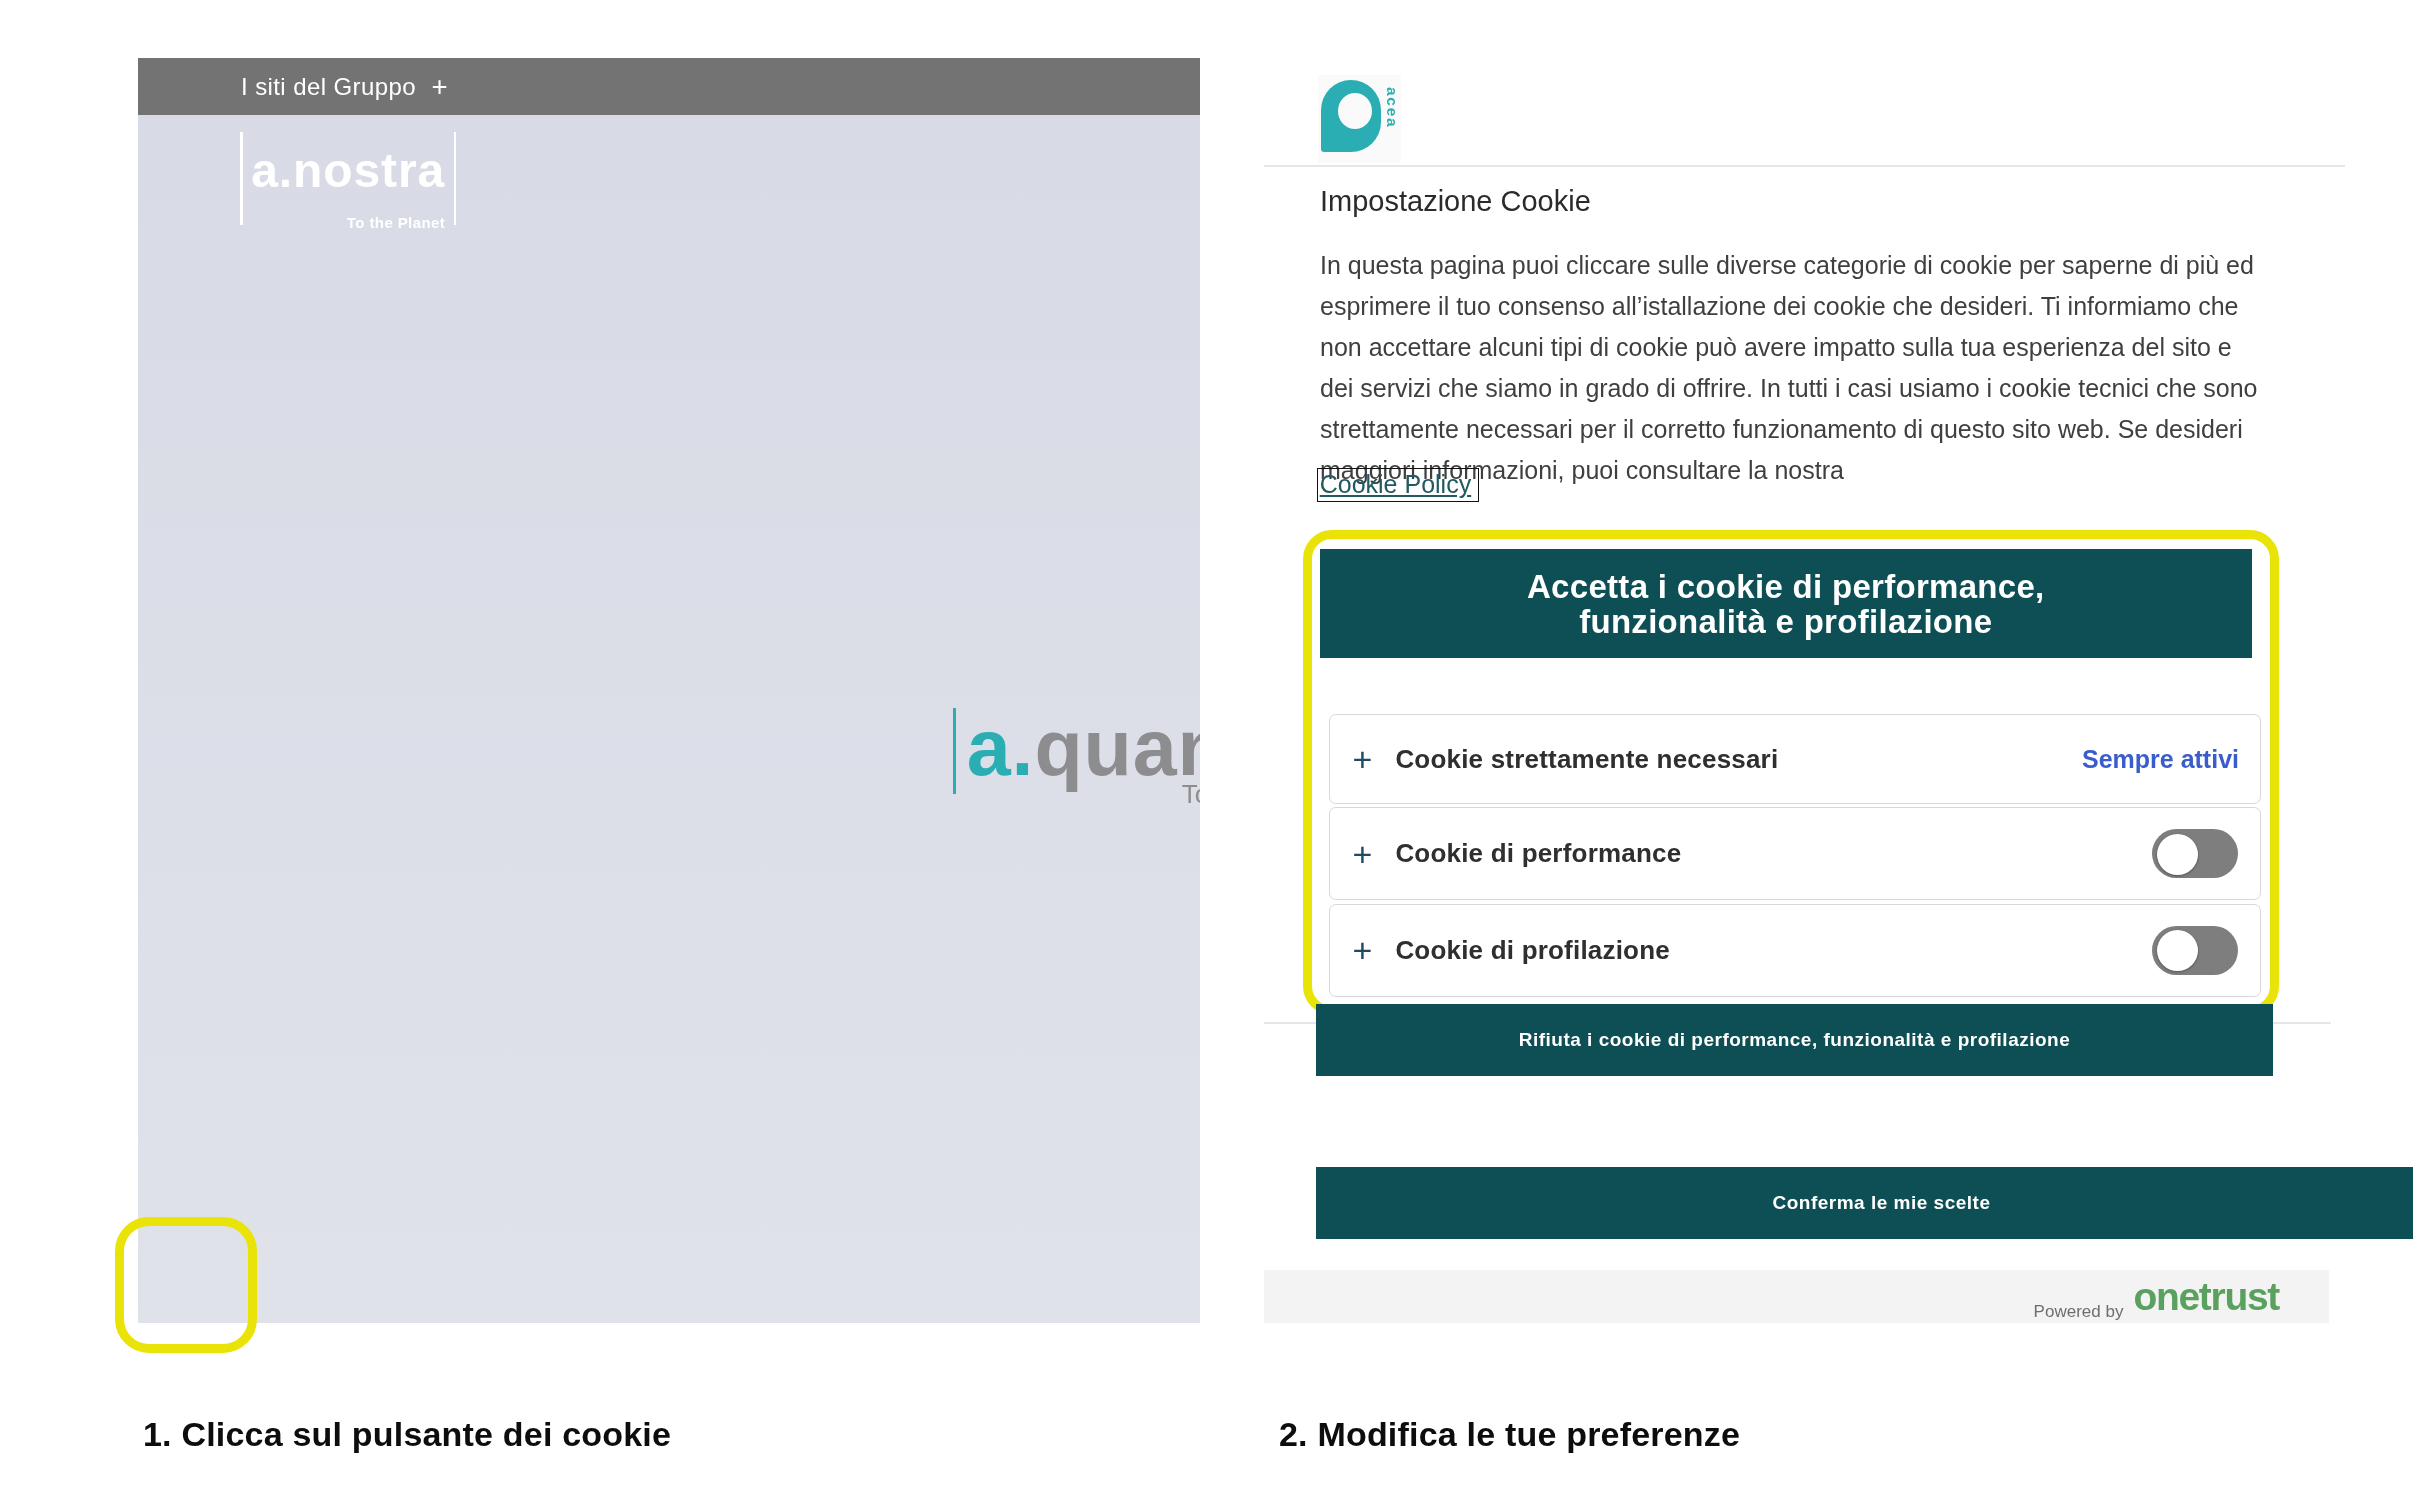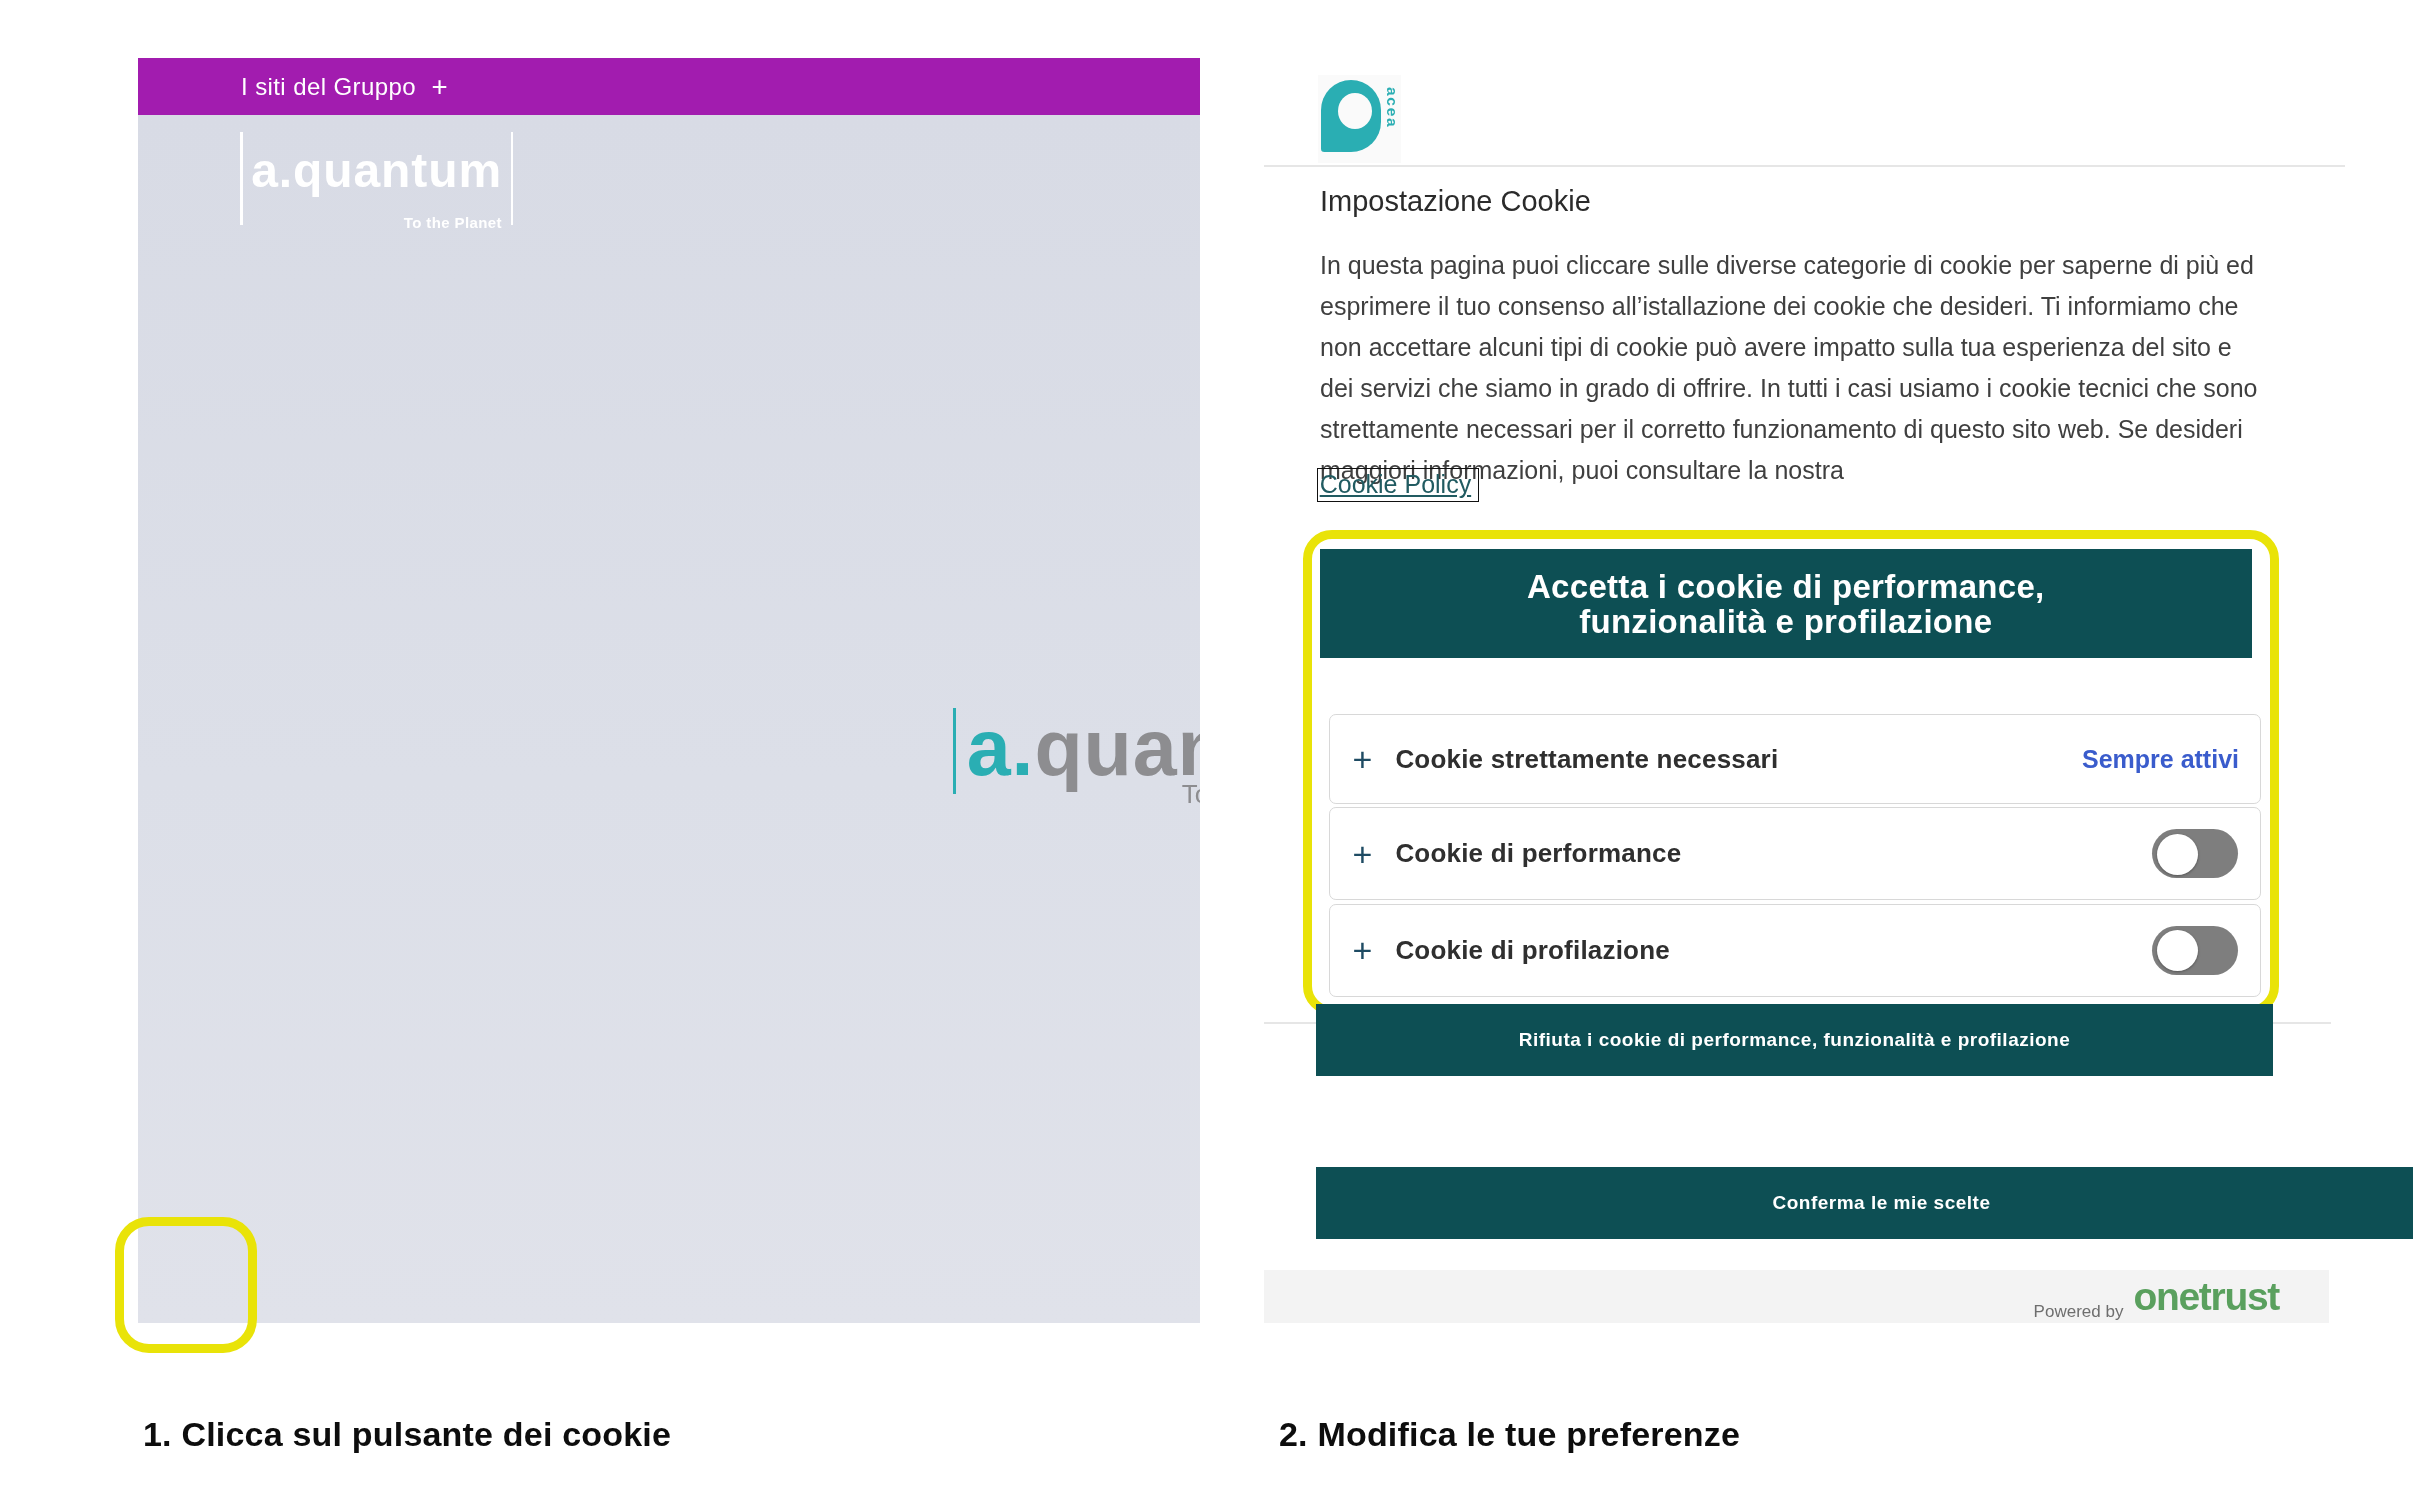--- a/index.html
+++ b/index.html
@@ -1,21 +1,21 @@
 <!DOCTYPE html>
 <html style="font-size:13.8px"><head>
 <meta charset="utf-8">
 <style>
   html,body{margin:0;padding:0;background:#fff;}
   .page{position:relative;width:2413px;height:1512px;background:#ffffff;overflow:hidden;
         font-family:"Liberation Sans",sans-serif;-webkit-font-smoothing:antialiased;}
 
   
   .shot-left{position:absolute;left:138px;top:58px;width:1062px;height:1265px;overflow:hidden;}
-  .site-header{position:absolute;left:0;top:0;width:100%;height:57px;background:#a21caf;
+  .site-header{position:absolute;left:0;top:0;width:100%;height:57px;background:#737373;
                display:flex;align-items:center;cursor:pointer;}
   .site-header-text{color:#ffffff;font-size:24px;letter-spacing:0.4px;margin-left:103px;font-weight:400;}
   .site-header-plus{color:#ffffff;font-size:27.6px;font-weight:300;margin-left:15.5px;}
   .site-body{position:absolute;left:0;top:57px;width:100%;height:1208px;
              background:linear-gradient(180deg,#d8dbe5 0%,#dcdfe8 55%,#e0e2ea 100%);overflow:hidden;}
 
   .logo-white{position:absolute;left:102px;top:17px;display:flex;align-items:flex-start;}
   .logo-bar{width:2.6px;height:93px;background:#ffffff;}
   .logo-white .logo-stack{margin:0 8.6px;text-align:right;}
   .logo-white .logo-word{display:block;color:#ffffff;font-size:48px;font-weight:700;letter-spacing:0.9px;line-height:53px;margin-top:12px;}
@@ -91,21 +91,21 @@
 
   <section class="shot-left">
     <div class="site-header">
       <span class="site-header-text">I siti del Gruppo</span>
       <span class="site-header-plus">+</span>
     </div>
     <div class="site-body">
       <div class="logo-white">
         <span class="logo-bar"></span>
         <span class="logo-stack">
-          <span class="logo-word">a.quantum</span>
+          <span class="logo-word">a.nostra</span>
           <span class="logo-tag">To the Planet</span>
         </span>
         <span class="logo-bar"></span>
       </div>
       <div class="logo-center">
         <span class="logo-bar"></span>
         <span class="center-stack">
           <span class="center-word"><span class="teal-text">a.</span><span class="gray-text">quan</span></span>
           <span class="center-tag">To</span>
         </span>

